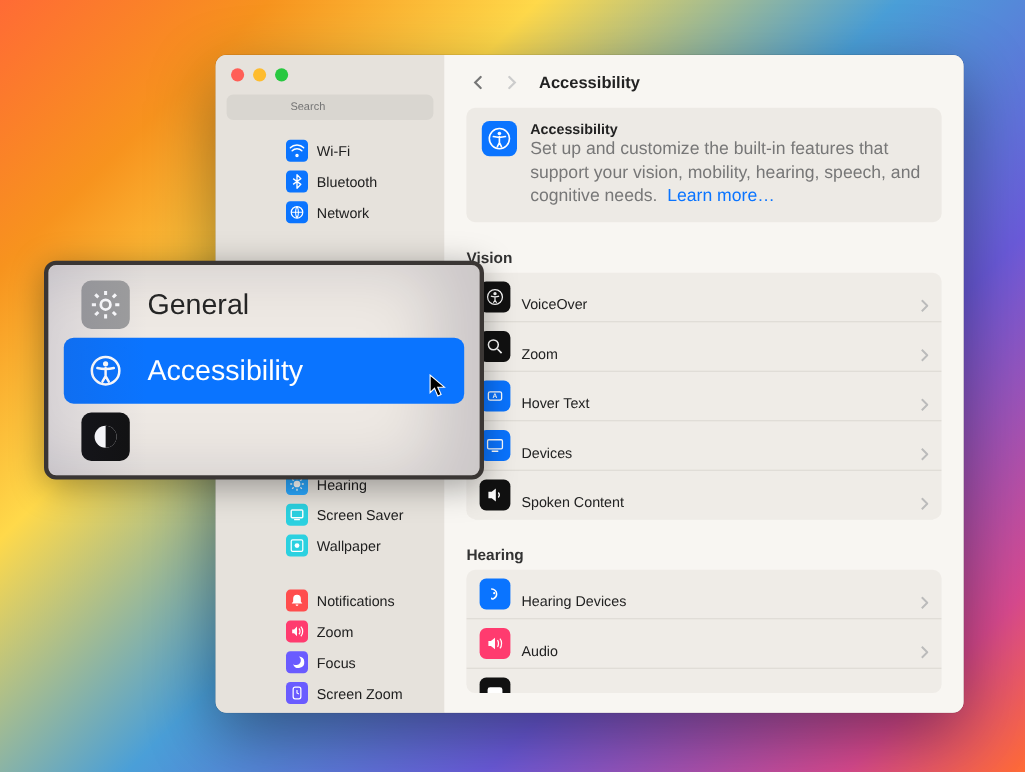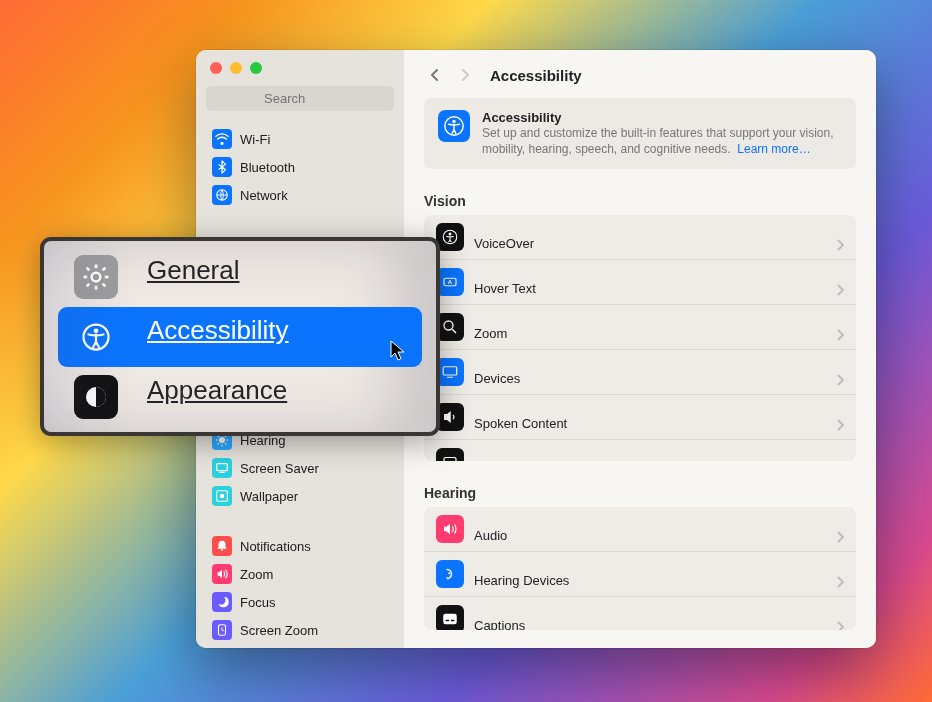--- a/index.html
+++ b/index.html
@@ -51,24 +51,24 @@
       background: #d9d6d0;
       border-radius: 6px;
       display: flex;
       align-items: center;
       padding: 5px 8px;
       gap: 6px;
     }
     .search-wrap svg { opacity: 0.55; }
     .search-input {
       border: none; background: transparent; outline: none;
-      font-size: 13px; color: #666; flex: 1; margin-left: 44px;
-    }
-
-    .side-list { padding: 4px 10px; display: flex; flex-direction: column; gap: 0px; }
+      font-size: 10px; color: #666; flex: 1; margin-left: 44px;
+    }
+
+    .side-list { padding: 4px 10px; display: flex; flex-direction: column; gap: 0px; margin-left: 48px; }
     .side-group-gap { height: 14px; }
     .side-item {
       display: flex; align-items: center; gap: 8px;
       padding: 4px 6px; border-radius: 6px;
       font-size: 13px; color: #202020; cursor: default;
     }
     .side-icon {
       width: 20px; height: 20px; border-radius: 4px;
       display: flex; align-items: center; justify-content: center;
       flex-shrink: 0;
@@ -97,21 +97,21 @@
       border-radius: 8px;
       padding: 12px 14px;
       display: flex; gap: 12px;
     }
     .info-card .accicon {
       width: 32px; height: 32px; border-radius: 7px;
       background: #0a74ff; display: flex; align-items: center; justify-content: center;
       flex-shrink: 0;
     }
     .info-title { font-size: 13px; font-weight: 600; color: #222; }
-    .info-desc  { font-size: 12px; color: #777; line-height: 1.35; }
+    .info-desc  { font-size: 16px; color: #777; line-height: 1.35; }
     .info-link  { color: #0a74ff; cursor: default; }
 
     .section-title {
       font-size: 14px; font-weight: 600; color: #333;
       margin: 6px 20px 6px 20px;
     }
     .pref-list {
       margin: 0 20px 18px 20px;
       background: #efece7;
       border-radius: 8px;
@@ -145,24 +145,24 @@
       padding: 18px 14px;
       display: flex; flex-direction: column; justify-content: center;
     }
     .mag-left-tint {
       position: absolute; left: 0; top: 0; bottom: 0; width: 90px;
       background: linear-gradient(90deg, rgba(60,60,120,0.12), rgba(60,60,120,0));
       border-radius: 8px 0 0 8px;
       pointer-events: none;
     }
     .mag-item {
-      display: flex; align-items: flex-start; gap: 29px;
+      display: flex; align-items: center; gap: 16px;
       padding: 8px 16px;
       border-radius: 9px;
-      font-size: 26px; color: #252525; text-decoration: underline;
+      font-size: 26px; color: #252525;
     }
     .mag-item.selected { background: #0a74ff; color: white; }
     .mag-icon {
       width: 44px; height: 44px; border-radius: 9px;
       display: flex; align-items: center; justify-content: center;
       flex-shrink: 0;
     }
     .cursor-arrow {
       position: absolute; left: 390px; top: 340px; z-index: 10;
       pointer-events: none;
@@ -338,44 +338,44 @@
               <circle cx="12" cy="8" r="2" fill="white"></circle>
               <path d="M7 11c3 1 7 1 10 0M12 11v5l-2 3m2-3l2 3" stroke="white" stroke-width="1.5" fill="none"></path>
             </svg>
         </div>
         <div class="pref-label">VoiceOver</div>
         <svg class="chev-right" width="8" height="12" viewBox="0 0 8 12">
             <path d="M2 1l5 5-5 5" stroke="#bbb" stroke-width="1.8" fill="none"></path>
           </svg>
       </div>
       <div class="pref-row">
+        <div class="pref-icon" style="background:#111">
+          <svg width="18" height="18" viewBox="0 0 24 24">
+              <circle cx="10" cy="10" r="6" stroke="white" stroke-width="1.8" fill="none"></circle>
+              <line x1="15" y1="15" x2="20" y2="20" stroke="white" stroke-width="2"></line>
+            </svg>
+        </div>
+        <div class="pref-label">Zoom</div>
+        <svg class="chev-right" width="8" height="12" viewBox="0 0 8 12">
+            <path d="M2 1l5 5-5 5" stroke="#bbb" stroke-width="1.8" fill="none"></path>
+          </svg>
+      </div>
+      <div class="pref-row">
         <div class="pref-icon" style="background:#0a74ff">
           <svg width="18" height="18" viewBox="0 0 24 24">
               <rect x="4" y="7" width="16" height="10" rx="2" fill="none" stroke="white" stroke-width="1.6"></rect>
               <text x="12" y="15" text-anchor="middle" font-size="8" fill="white" font-weight="bold">A</text>
             </svg>
         </div>
         <div class="pref-label">Hover Text</div>
         <svg class="chev-right" width="8" height="12" viewBox="0 0 8 12">
             <path d="M2 1l5 5-5 5" stroke="#bbb" stroke-width="1.8" fill="none"></path>
           </svg>
       </div>
       <div class="pref-row">
-        <div class="pref-icon" style="background:#111">
-          <svg width="18" height="18" viewBox="0 0 24 24">
-              <circle cx="10" cy="10" r="6" stroke="white" stroke-width="1.8" fill="none"></circle>
-              <line x1="15" y1="15" x2="20" y2="20" stroke="white" stroke-width="2"></line>
-            </svg>
-        </div>
-        <div class="pref-label">Zoom</div>
-        <svg class="chev-right" width="8" height="12" viewBox="0 0 8 12">
-            <path d="M2 1l5 5-5 5" stroke="#bbb" stroke-width="1.8" fill="none"></path>
-          </svg>
-      </div>
-      <div class="pref-row">
         <div class="pref-icon" style="background:#0a74ff">
           <svg width="18" height="18" viewBox="0 0 24 24">
               <rect x="3" y="5" width="18" height="11" rx="1.5" fill="none" stroke="white" stroke-width="1.6"></rect>
               <line x1="8" y1="19" x2="16" y2="19" stroke="white" stroke-width="1.6"></line>
             </svg>
         </div>
         <div class="pref-label">Devices</div>
         <svg class="chev-right" width="8" height="12" viewBox="0 0 8 12">
             <path d="M2 1l5 5-5 5" stroke="#bbb" stroke-width="1.8" fill="none"></path>
           </svg>
@@ -402,39 +402,39 @@
         <div class="pref-label">Descriptions</div>
         <svg class="chev-right" width="8" height="12" viewBox="0 0 8 12">
             <path d="M2 1l5 5-5 5" stroke="#bbb" stroke-width="1.8" fill="none"></path>
           </svg>
       </div>
     </div>
 
     <div class="section-title">Hearing</div>
     <div class="pref-list">
       <div class="pref-row">
+        <div class="pref-icon" style="background:#0a74ff">
+          <svg width="18" height="18" viewBox="0 0 24 24">
+              <path d="M8 6a6 6 0 016 6c0 3-2 5-4 6-1 .5-2 0-2-1" stroke="white" stroke-width="1.8" fill="none" stroke-linecap="round"></path>
+              <circle cx="11" cy="11" r="1.3" fill="white"></circle>
+            </svg>
+        </div>
+        <div class="pref-label">Hearing Devices</div>
+        <svg class="chev-right" width="8" height="12" viewBox="0 0 8 12">
+            <path d="M2 1l5 5-5 5" stroke="#bbb" stroke-width="1.8" fill="none"></path>
+          </svg>
+      </div>
+      <div class="pref-row">
         <div class="pref-icon" style="background:#ff3b6f">
           <svg width="18" height="18" viewBox="0 0 24 24">
               <path d="M4 9v6h3l5 4V5L7 9H4z" fill="white"></path>
               <path d="M15 8c1.6 1.8 1.6 6.2 0 8M18 6c2.6 2.8 2.6 9.2 0 12" stroke="white" stroke-width="1.5" fill="none"></path>
             </svg>
         </div>
         <div class="pref-label">Audio</div>
-        <svg class="chev-right" width="8" height="12" viewBox="0 0 8 12">
-            <path d="M2 1l5 5-5 5" stroke="#bbb" stroke-width="1.8" fill="none"></path>
-          </svg>
-      </div>
-      <div class="pref-row">
-        <div class="pref-icon" style="background:#0a74ff">
-          <svg width="18" height="18" viewBox="0 0 24 24">
-              <path d="M8 6a6 6 0 016 6c0 3-2 5-4 6-1 .5-2 0-2-1" stroke="white" stroke-width="1.8" fill="none" stroke-linecap="round"></path>
-              <circle cx="11" cy="11" r="1.3" fill="white"></circle>
-            </svg>
-        </div>
-        <div class="pref-label">Hearing Devices</div>
         <svg class="chev-right" width="8" height="12" viewBox="0 0 8 12">
             <path d="M2 1l5 5-5 5" stroke="#bbb" stroke-width="1.8" fill="none"></path>
           </svg>
       </div>
       <div class="pref-row">
         <div class="pref-icon" style="background:#111">
           <svg width="18" height="18" viewBox="0 0 24 24">
               <rect x="3" y="5" width="18" height="14" rx="3" fill="white"></rect>
               <rect x="6" y="13" width="5" height="2" rx="1" fill="#111"></rect>
               <rect x="13" y="13" width="5" height="2" rx="1" fill="#111"></rect>
@@ -479,19 +479,18 @@
     </div>
     <span>Accessibility</span>
   </div>
   <div class="mag-item">
     <div class="mag-icon" style="background:#111">
       <svg width="30" height="30" viewBox="0 0 24 24">
           <circle cx="12" cy="12" r="8" fill="white"></circle>
           <path d="M12 4a8 8 0 010 16z" fill="#111"></path>
         </svg>
     </div>
-    <span>Appearance</span>
   </div>
 </div>
 
 <svg class="cursor-arrow" width="18" height="24" viewBox="0 0 18 24">
     <path d="M1 1l0 16 4-4 3 7 3-1.3-3-6.7 6 0z" fill="black" stroke="white" stroke-width="1"></path>
   </svg>
 
 </body></html>

